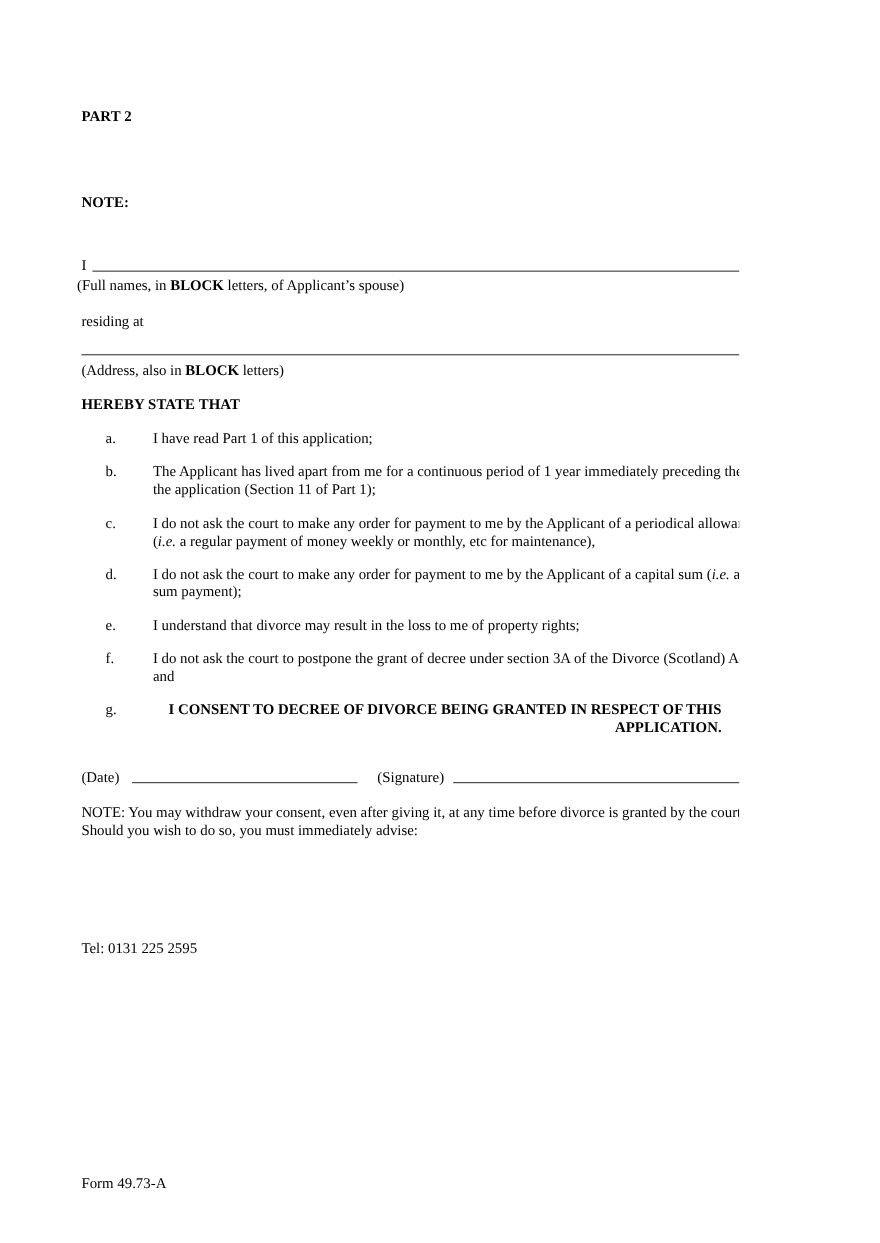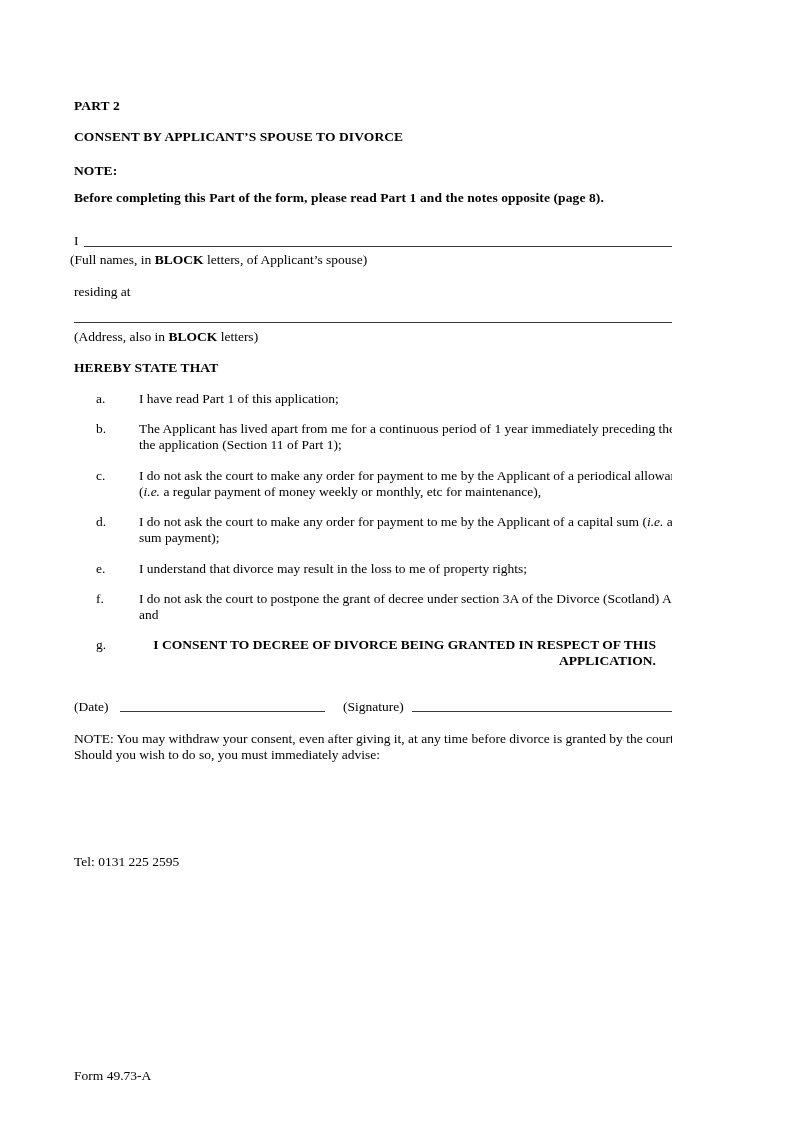--- a/index.html
+++ b/index.html
@@ -69,25 +69,23 @@
 
   .block-lines { font-size: 13.5px; line-height: 15.6px; white-space: pre-line; }
 </style>
 </head>
 <body>
 
 <div class="page">
 
   <div class="abs hdg" style="left:74px; top:98px;">PART 2</div>
 
-  <div class="abs hdg" style="left:74px; top:129px;">CONSENT BY APPLICANT’S SPOUSE TO DIVORCE</div>
 
-  <div class="abs hdg" style="left:74px; top:163px;text-align:center;">NOTE:</div>
+  <div class="abs hdg" style="left:74px; top:176px;text-align:center;">NOTE:</div>
 
-  <div class="abs hdg" style="left:74px; top:190px;">Before completing this Part of the form, please read Part 1 and the notes opposite (page 8).</div>
 
   <div class="abs body-txt" style="left:74px; top:233px;">I</div>
   <div class="rule" style="left:84px; top:246px; width:621px;"></div>
   <div class="abs caption" style="left:70px; top:252px;"><span>(Full names, in </span><b class="inline">BLOCK</b><span> letters, of Applicant’s spouse)</span></div>
 
   <div class="abs body-txt" style="left:74px; top:284px;">residing at</div>
   <div class="rule" style="left:74px; top:322px; width:631px;"></div>
   <div class="abs caption" style="left:74px; top:329px;"><span>(Address, also in </span><b class="inline">BLOCK</b><span> letters)</span></div>
 
   <div class="abs hdg" style="left:74px; top:360px;">HEREBY STATE THAT</div>

